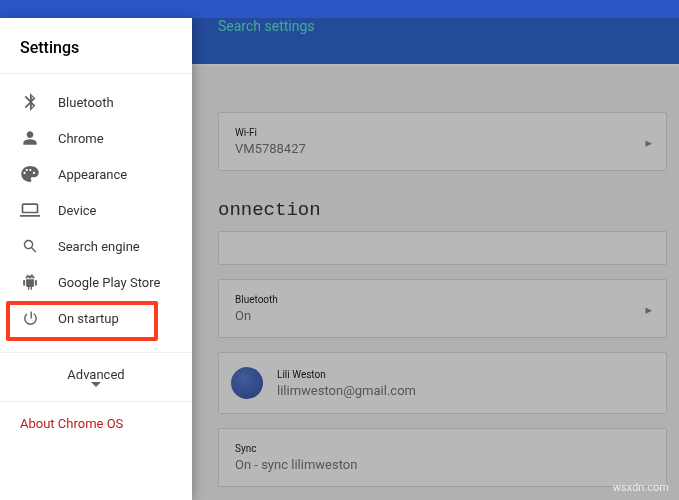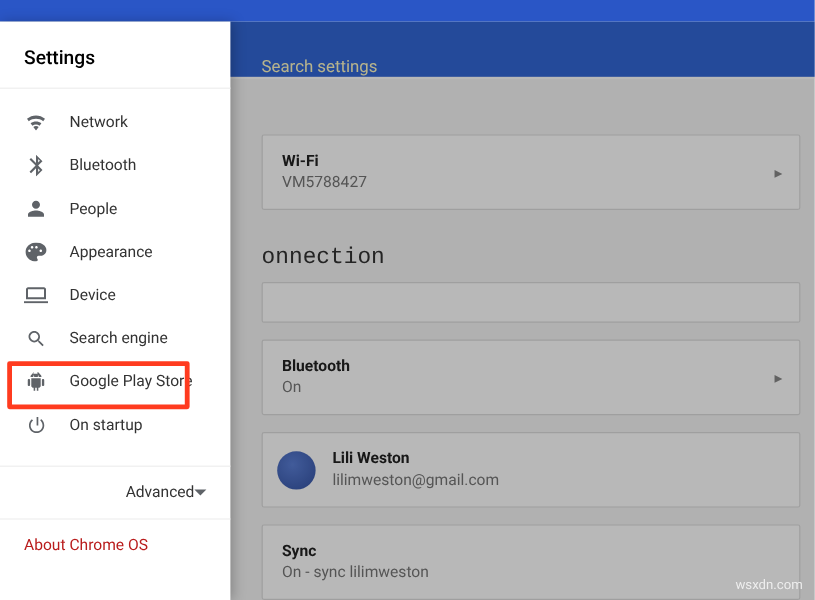--- a/index.html
+++ b/index.html
@@ -14,23 +14,23 @@
     .top-bar {
       height: 18px;
       background: #2a56c6;
       width: 100%;
     }
     .header-bar {
       height: 46px;
       background: #3367d6;
       width: 100%;
       display: flex;
-      align-items: flex-end;
+      align-items: flex-start;
       padding-left: 218px;
-      color: #fef9c3;
+      color: #5eead4;
       font-size: 14px;
     }
     .content-area {
       position: absolute;
       top: 66px;
       left: 0;
       right: 0;
       bottom: 0;
       background: #f5f5f5;
     }
@@ -48,22 +48,22 @@
     }
     .card {
       background: #fff;
       border: 1px solid #ddd;
       border-radius: 2px;
       padding: 14px 16px;
       margin-bottom: 14px;
       position: relative;
     }
     .card-title {
-      font-size: 13px;
-      font-weight: 700;
+      font-size: 10px;
+      font-weight: 400;
       color: #222;
     }
     .card-sub {
       font-size: 13px;
       color: #777;
       margin-top: 3px;
     }
     .card-arrow {
       position: absolute;
       right: 14px;
@@ -138,27 +138,28 @@
       border-radius: 2px;
       left: 6px;
       width: 152px;
       height: 40px;
       top: 283px;
       pointer-events: none;
     }
     .advanced-row {
       display: flex;
       align-items: center;
-      justify-content: flex-end;
+      justify-content: flex-start;
       padding: 14px 20px;
       font-size: 13px;
       color: #333;
       border-top: 1px solid #eee;
       margin-top: 6px;
       cursor: pointer;
+      flex-direction: column;
     }
     .about-row {
       padding: 14px 20px;
       font-size: 13px;
       color: #b91c1c;
       border-top: 1px solid #eee;
       cursor: pointer;
     }
     .arrow-down {
       width: 0; height: 0;
@@ -224,45 +225,37 @@
   </div>
 </div>
 
 <div class="overlay-dim"></div>
 
 <div class="sidebar">
   <div class="sidebar-title">Settings</div>
 
   <div class="sidebar-list">
 
-    <div class="sidebar-item">
-      <span class="icon">
-        <svg width="18" height="14" viewBox="0 0 24 18">
-            <path fill="#5f6368" d="M12 18l3-4c-1.8-1.4-4.2-1.4-6 0l3 4zm-6-8l2 2.6c2.3-1.8 5.7-1.8 8 0l2-2.6c-3.5-2.8-8.5-2.8-12 0zm-4-5l2 2.6c4.7-3.6 11.3-3.6 16 0l2-2.6C16.2 0 7.8 0 2 5z"></path>
-          </svg>
-      </span>
-      <span>Network</span>
-    </div>
 
     <div class="sidebar-item">
       <span class="icon">
         <svg width="12" height="18" viewBox="0 0 12 20">
             <path fill="#5f6368" d="M6 0v7.6L1.4 3 0 4.4 5.6 10 0 15.6 1.4 17 6 12.4V20l6-6-4-4 4-4-6-6zm2 4l1.6 1.6L8 7.2V4zm0 12v-3.2l1.6 1.6L8 16z"></path>
           </svg>
       </span>
       <span>Bluetooth</span>
     </div>
 
     <div class="sidebar-item">
       <span class="icon">
         <svg width="16" height="16" viewBox="0 0 24 24">
             <path fill="#5f6368" d="M12 12c2.8 0 5-2.2 5-5s-2.2-5-5-5-5 2.2-5 5 2.2 5 5 5zm0 2c-3.3 0-10 1.7-10 5v3h20v-3c0-3.3-6.7-5-10-5z"></path>
           </svg>
       </span>
-      <span>People</span>
+      <span>Chrome</span>
     </div>
 
     <div class="sidebar-item">
       <span class="icon">
         <svg width="18" height="16" viewBox="0 0 24 22">
             <path fill="#5f6368" d="M12 0C5.4 0 0 4.9 0 11c0 6 5.4 11 12 11 1.1 0 2-.9 2-2 0-.5-.2-1-.5-1.3-.3-.4-.5-.8-.5-1.3 0-1.1.9-2 2-2h2.4c3.6 0 6.6-3 6.6-6.6C24 3.9 18.6 0 12 0zM4.5 11c-.8 0-1.5-.7-1.5-1.5S3.7 8 4.5 8 6 8.7 6 9.5 5.3 11 4.5 11zm3-4c-.8 0-1.5-.7-1.5-1.5S6.7 4 7.5 4 9 4.7 9 5.5 8.3 7 7.5 7zm5 0c-.8 0-1.5-.7-1.5-1.5S11.7 4 12.5 4s1.5.7 1.5 1.5S13.3 7 12.5 7zm5 4c-.8 0-1.5-.7-1.5-1.5S16.7 8 17.5 8s1.5.7 1.5 1.5-.7 1.5-1.5 1.5z"></path>
           </svg>
       </span>
       <span>Appearance</span>
     </div>

